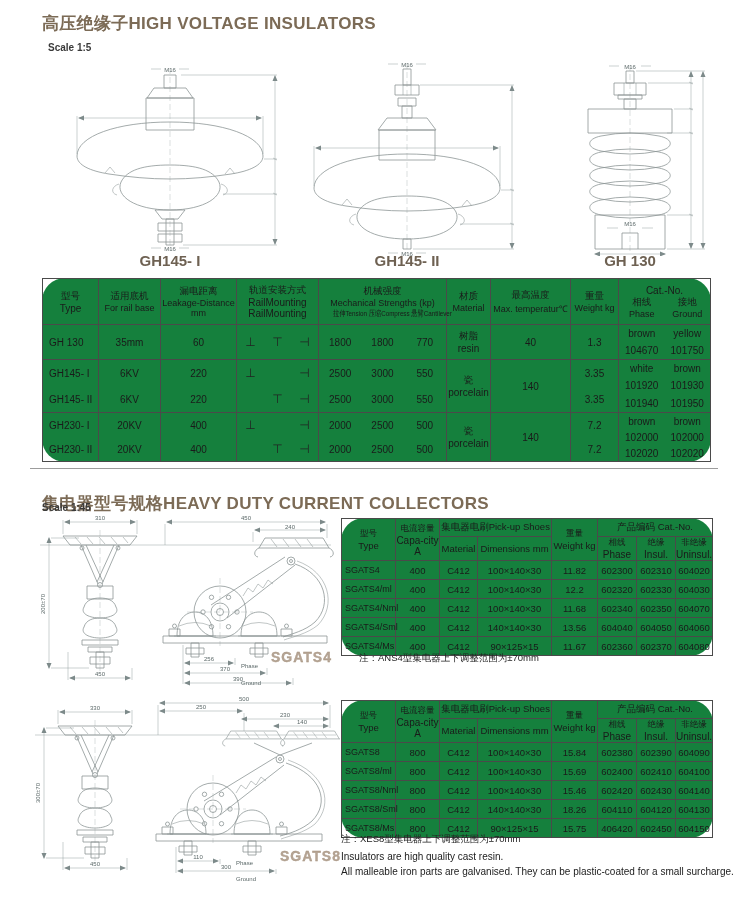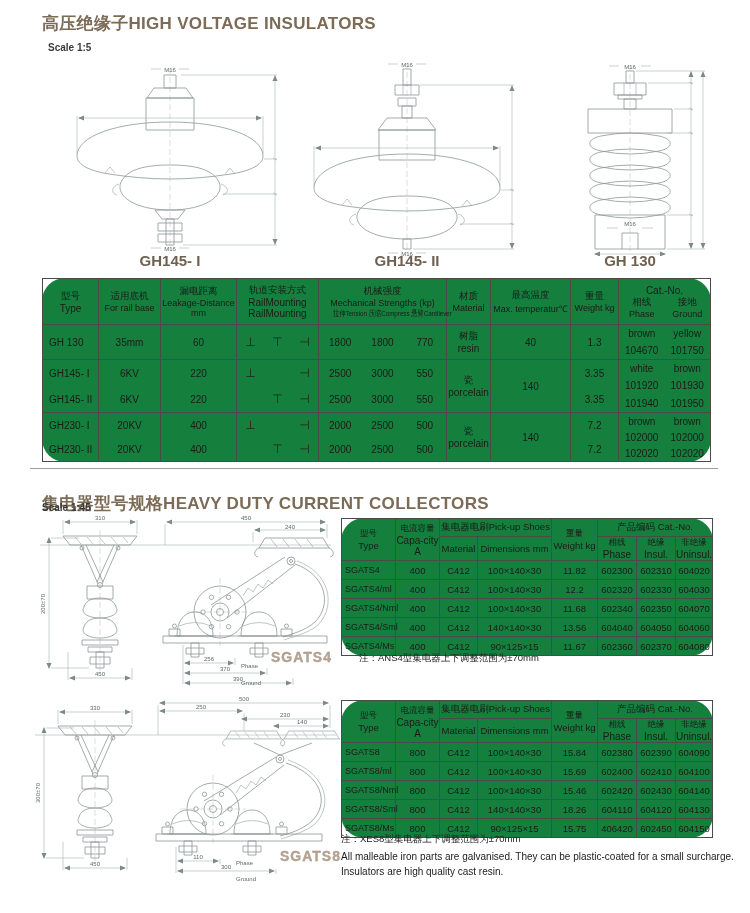--- a/index.html
+++ b/index.html
@@ -762,17 +762,17 @@
           <td>15.75</td>
           <td>406420</td>
           <td>602450</td>
           <td>604150</td>
         </tr>
 </tbody>
 </table>
 <div class="note" style="left:341px;top:833px">注：XES8型集电器上下调整范围为±70mm</div>
 
 <div class="foot">
+  <div>Insulators are high quality cast resin.</div>
   <div>All malleable iron parts are galvanised. They can be plastic-coated for a small surcharge.</div>
-  <div>Insulators are high quality cast resin.</div>
 </div>
 
 </div>
 
 </body></html>

